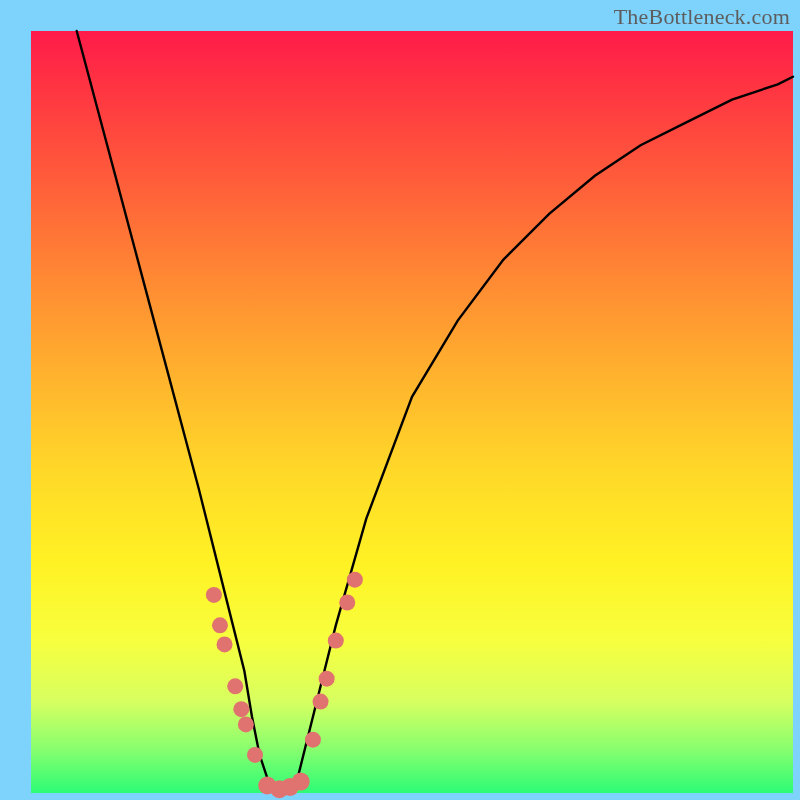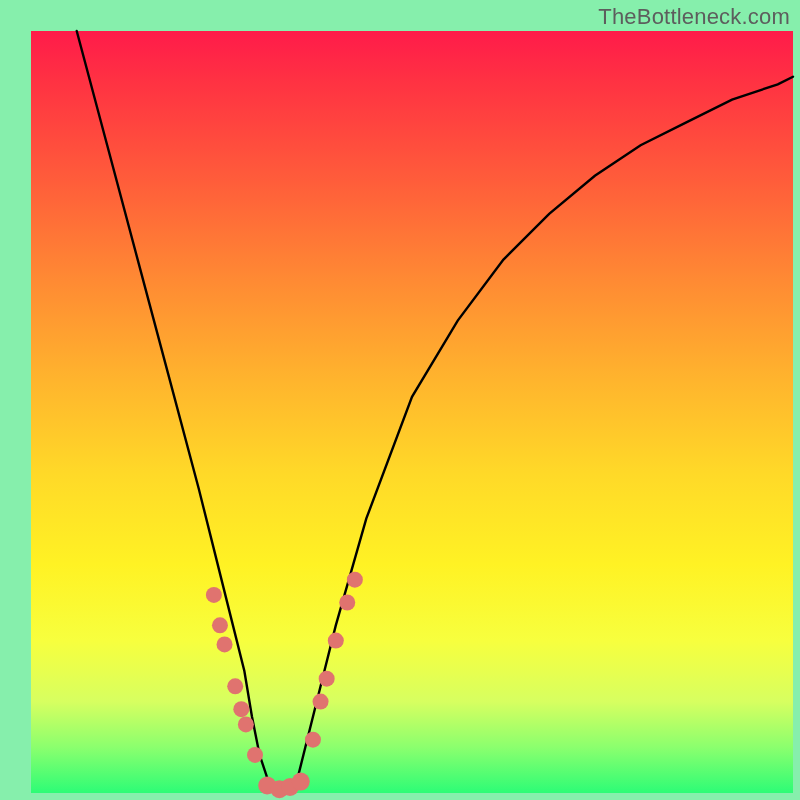--- a/index.html
+++ b/index.html
@@ -8,21 +8,22 @@
     width: 800px;
     height: 800px;
     overflow: hidden;
     background: #000;
     font-family: Arial, Helvetica, sans-serif;
   }
   .frame {
     position: relative;
     width: 800px;
     height: 800px;
-    background: #86efac;
+    background: #7dd3fc;
+    font-family: Liberation Serif, serif;
   }
   .plot {
     position: absolute;
     left: 31px;
     top: 31px;
     width: 762px;
     height: 762px;
     background: linear-gradient(
       to bottom,
       #ff1b4a 0%,

